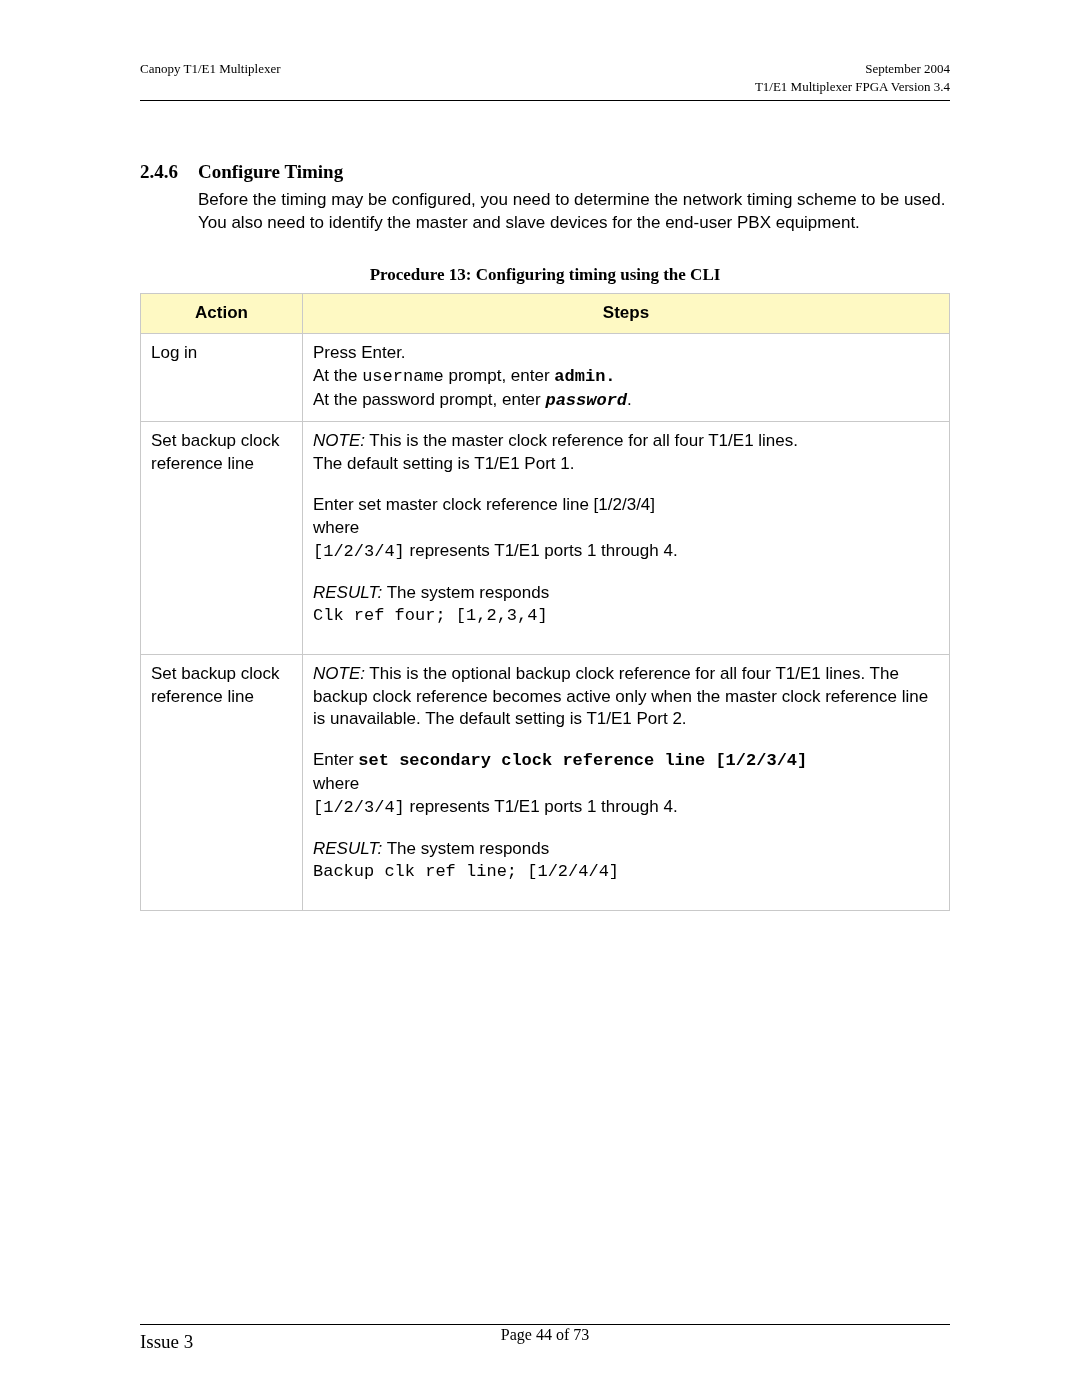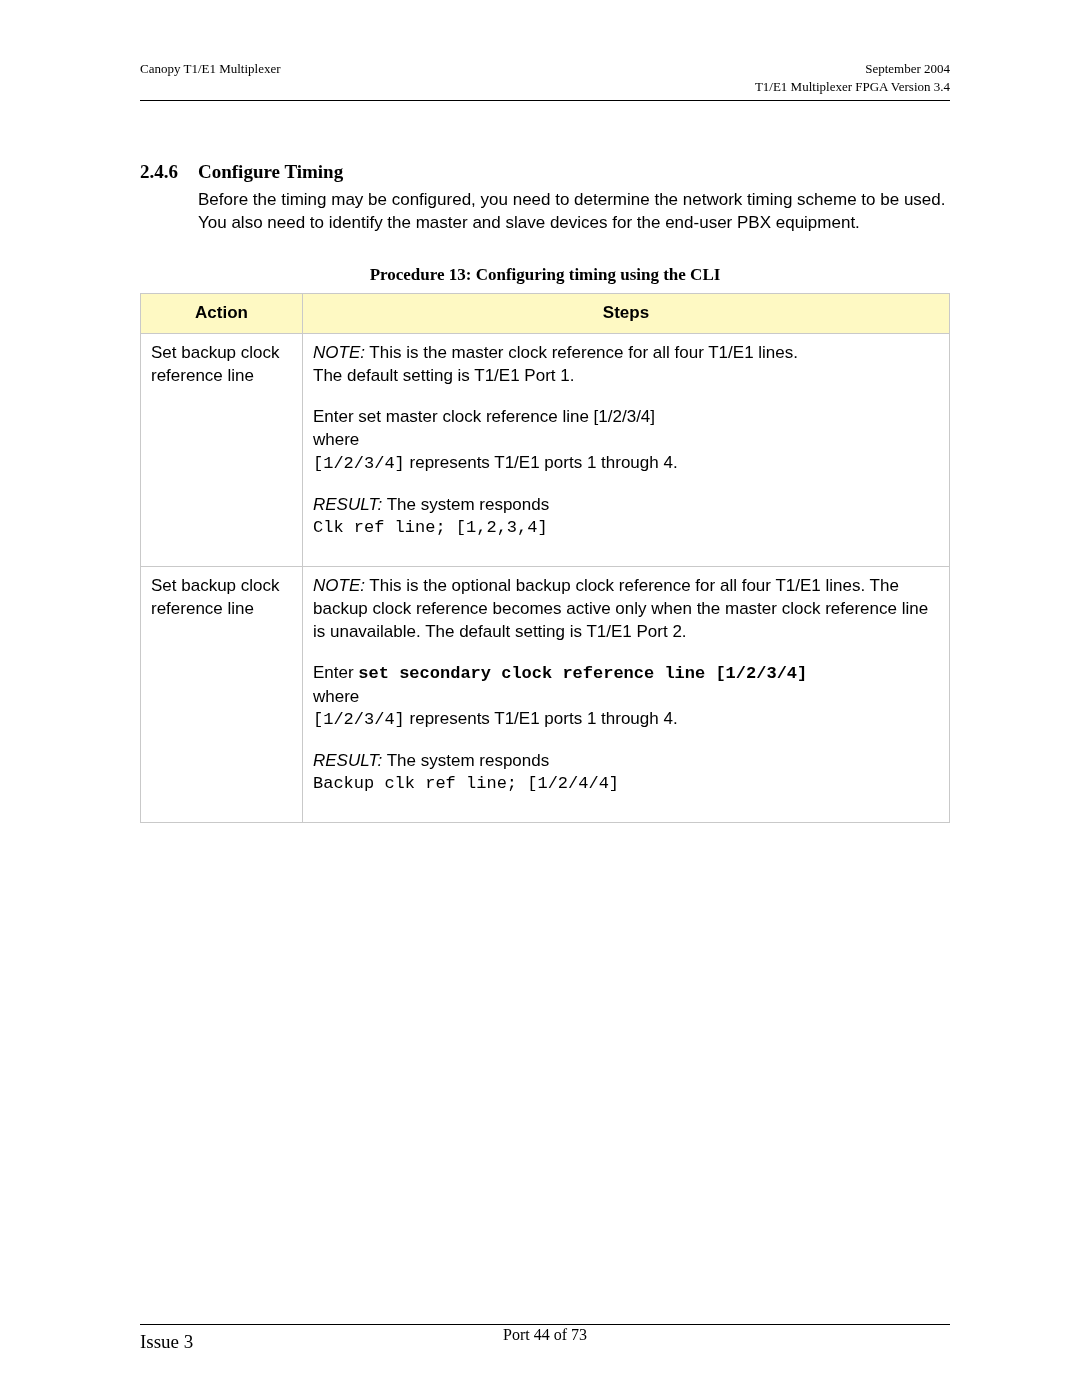--- a/index.html
+++ b/index.html
@@ -148,39 +148,51 @@
         <col class="col-action">
         <col>
       </colgroup>
     <thead>
       <tr>
         <th>Action</th>
         <th>Steps</th>
       </tr>
     </thead>
     <tbody>
+      <tr>
+        <td>Log in</td>
+        <td>
+          <div>Press Enter.</div>
+          <div>
+            <span>At the </span><span class="mono">username</span><span> prompt, enter </span><span class="mono-b">admin.</span>
+          </div>
+          <div>
+            <span>At the password prompt, enter </span><span class="mono-bi">password</span><span>.</span>
+          </div>
+        </td>
+      </tr>
 
       <tr>
         <td>Set backup clock reference line</td>
         <td>
           <div>
             <span class="serif-i">NOTE:</span><span> This is the master clock reference for all four T1/E1 lines.</span>
           </div>
           <div>The default setting is T1/E1 Port 1.</div>
           <div class="spacer"></div>
           <div>Enter set master clock reference line [1/2/3/4]</div>
           <div>where</div>
           <div>
             <span class="mono">[1/2/3/4]</span><span> represents T1/E1 ports 1 through 4.</span>
           </div>
           <div class="spacer"></div>
           <div>
             <span class="serif-i">RESULT:</span><span> The system responds</span>
           </div>
-          <div class="mono">Clk ref line; [1,2,3,4]</div>
+          <div class="mono">Clk ref four; [1,2,3,4]</div>
           <div class="spacer"></div>
         </td>
       </tr>
 
       <tr>
         <td>Set backup clock reference line</td>
         <td>
           <div>
             <span class="serif-i">NOTE:</span><span> This is the optional backup clock reference for all four T1/E1 lines.  The backup clock reference becomes active only when the master clock reference line is unavailable. The default setting is T1/E1 Port 2.</span>
           </div>
@@ -204,15 +216,15 @@
   </table>
 </div>
 
 <div class="footer">
   <hr class="rule">
   <div class="footer-row">
     <div>Issue 3</div>
     <div style="visibility:hidden">x</div>
   </div>
   <div class="footer-center">
-    <span>Port </span><span>44</span><span> of 73</span>
+    <span>Page </span><span>44</span><span> of 73</span>
   </div>
 </div>
 
 </body></html>

